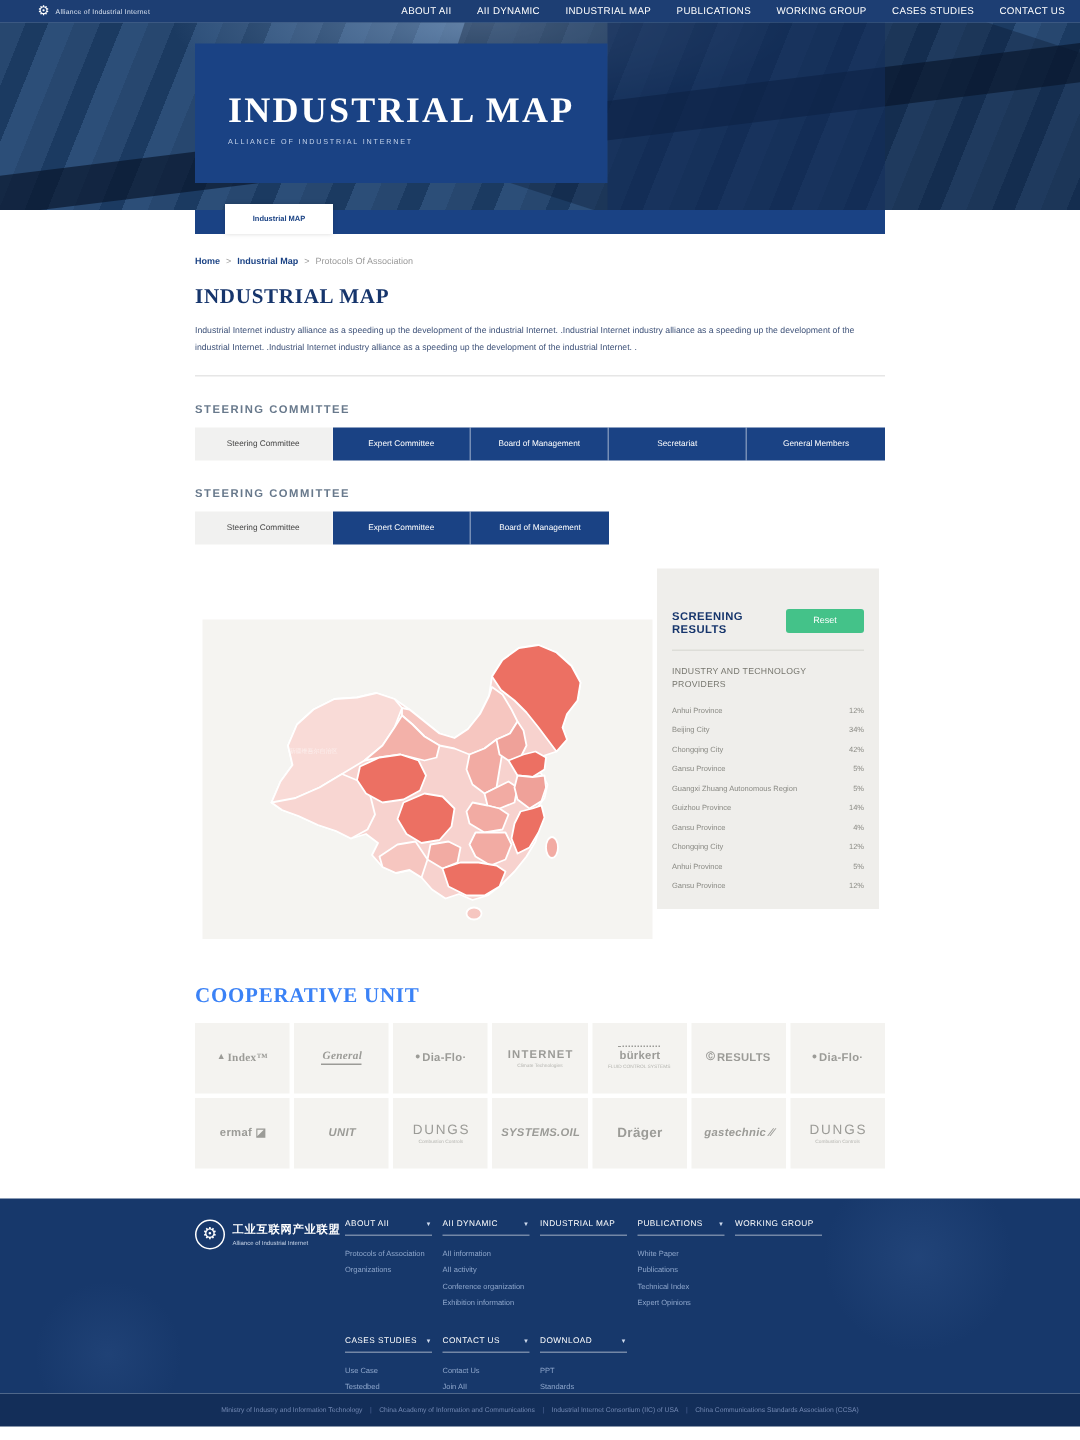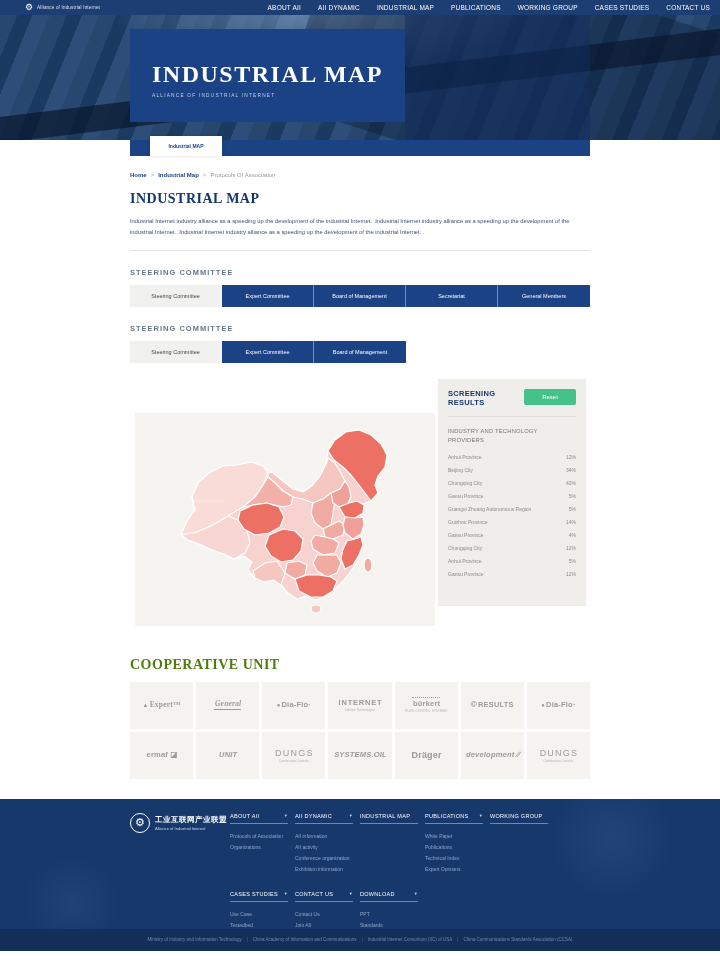--- a/index.html
+++ b/index.html
@@ -52,32 +52,32 @@
   .ctab { width:92px; height:22px; background:#1a4284; color:#ffffff; font-size:5.5px; display:flex; align-items:center; justify-content:center; border-right:1px solid rgba(255,255,255,.4); cursor:pointer; text-align:center; }
   .ctab:last-child { border-right:none; }
   .ctab.active { background:#f1f1f0; color:#444; }
 
   
   .map-row { position:relative; height:250px; margin-top:16px; }
   .map-panel { position:absolute; left:5px; top:34px; width:300px; height:213px; background:#f5f4f1; cursor:pointer; }
   .map-panel svg { width:100%; height:100%; display:block; }
   .map-label { position:absolute; color:#fff; opacity:.55; font-size:4px; pointer-events:none; white-space:nowrap; }
 
-  .screen-panel { position:absolute; right:4px; top:0; width:148px; height:227px; background:#efeeeb; padding:10px 10px 0 10px; }
+  .screen-panel { position:absolute; right:4px; top:0; width:148px; height:227px; background:#efeeeb; padding:27px 10px 0 10px; }
   .screen-head { display:flex; justify-content:space-between; align-items:flex-start; padding-bottom:8px; border-bottom:1px solid #ddddd8; }
   .screen-title { font-size:7.5px; font-weight:bold; color:#16356c; line-height:1.3; letter-spacing:.3px; width:60px; }
   .reset-btn { width:52px; height:16px; background:#44c289; color:#fff; font-size:6px; border:none; border-radius:2px; cursor:pointer; display:flex; align-items:center; justify-content:center; }
   .screen-cat { margin-top:10px; font-size:5.8px; color:#77776f; line-height:1.5; letter-spacing:.2px; width:90px; }
   .screen-rows { margin-top:6px; }
   .screen-row { display:flex; justify-content:space-between; align-items:center; height:13px; cursor:pointer; }
   .screen-row .lbl { font-size:5px; color:#8a8a84; }
   .screen-row .val { font-size:5px; color:#8a8a84; }
 
   
-  .coop-title { margin-top:28px; font-size:14px; font-weight:bold; color:#4d7c0f; letter-spacing:.5px; }
+  .coop-title { margin-top:28px; font-size:14px; font-weight:bold; color:#3b82f6; letter-spacing:.5px; }
   .logo-grid { margin-top:9px; display:grid; grid-template-columns:repeat(7,1fr); gap:3px; }
   .logo-cell { height:47px; background:#f4f3f0; display:flex; flex-direction:column; align-items:center; justify-content:center; cursor:pointer; overflow:hidden; }
   .logo-name { font-size:7.5px; font-weight:bold; color:#9b9b97; letter-spacing:.2px; white-space:nowrap; display:flex; align-items:center; gap:1px; }
   .logo-sub { font-size:3.2px; color:#b5b5b0; margin-top:1px; white-space:nowrap; }
   .logo-mark { font-size:6px; color:#9b9b97; }
   .brand-delta .logo-name, .brand-danfoss .logo-name { font-family:"Liberation Serif",serif; }
   .brand-danfoss .logo-name { font-style:italic; border-bottom:1px solid #9b9b97; padding-bottom:1px; }
   .brand-fema .logo-name, .brand-electrooil .logo-name, .brand-gastechnic .logo-name { font-style:italic; }
   .brand-dungs .logo-name { font-weight:normal; letter-spacing:1.2px; font-size:9px; }
   .brand-drager .logo-name { font-size:9px; }
@@ -269,21 +269,21 @@
         </div>
     </div>
   </div>
 
   <div class="coop-title serif">COOPERATIVE UNIT</div>
   <div class="logo-grid">
 
       <div class="logo-cell brand-delta">
         <div class="logo-name">
           <span class="logo-mark">▲</span>
-          <span>Expert™</span>
+          <span>Index™</span>
         </div>
         <div class="logo-sub"></div>
       </div>
 
       <div class="logo-cell brand-danfoss">
         <div class="logo-name">
           <span class="logo-mark"></span>
           <span>General</span>
         </div>
         <div class="logo-sub"></div>
@@ -365,21 +365,21 @@
         <div class="logo-name">
           <span class="logo-mark"></span>
           <span>Dräger</span>
         </div>
         <div class="logo-sub"></div>
       </div>
 
       <div class="logo-cell brand-gastechnic">
         <div class="logo-name">
           <span class="logo-mark"></span>
-          <span>development ∕∕</span>
+          <span>gastechnic ∕∕</span>
         </div>
         <div class="logo-sub"></div>
       </div>
 
       <div class="logo-cell brand-dungs">
         <div class="logo-name">
           <span class="logo-mark"></span>
           <span>DUNGS</span>
         </div>
         <div class="logo-sub">Combustion Controls</div>

